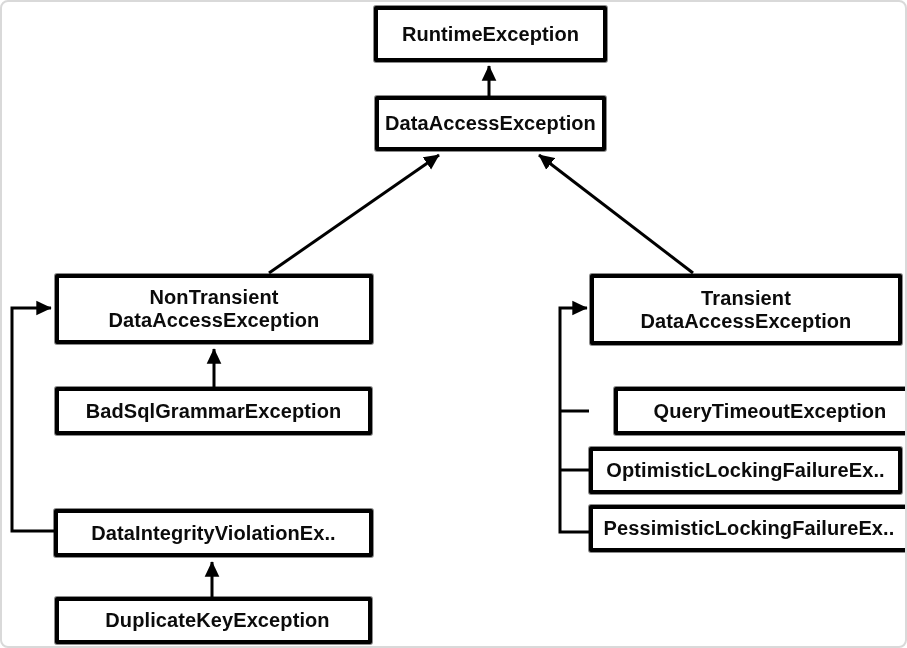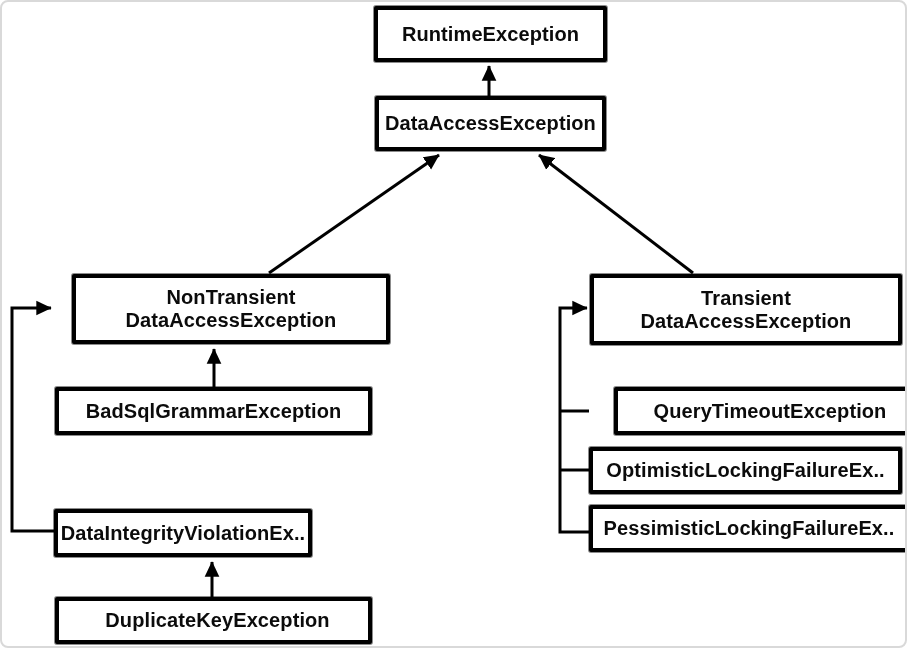--- a/index.html
+++ b/index.html
@@ -40,23 +40,23 @@
     font-weight: bold;
     font-size: 20px;
     line-height: 23px;
     color: #0b0b0b;
     letter-spacing: 0.1px;
     white-space: nowrap;
   }
   
   .n-runtime        { left: 372px; top: 4px;   width: 233px; height: 56px; }
   .n-data-access    { left: 373px; top: 94px;  width: 231px; height: 55px; }
-  .n-non-transient  { left: 70px;  top: 272px; width: 318px; height: 70px; }
+  .n-non-transient  { left: 53px;  top: 272px; width: 318px; height: 70px; }
   .n-bad-sql        { left: 53px;  top: 385px; width: 317px; height: 48px; justify-content: center; }
-  .n-data-integrity { left: 52px;  top: 507px; width: 258px; height: 48px; }
+  .n-data-integrity { left: 52px;  top: 507px; width: 319px; height: 48px; }
   .n-duplicate-key  { left: 53px;  top: 595px; width: 317px; height: 47px; padding-left: 8px; }
   .n-transient      { left: 588px; top: 272px; width: 312px; height: 71px; }
   .n-query-timeout  { left: 612px; top: 385px; width: 312px; height: 48px; }
   .n-optimistic     { left: 587px; top: 445px; width: 313px; height: 47px; justify-content: center; }
   .n-pessimistic    { left: 587px; top: 503px; width: 320px; height: 47px; }
 </style>
 </head>
 <body>
 
 <div class="canvas">

